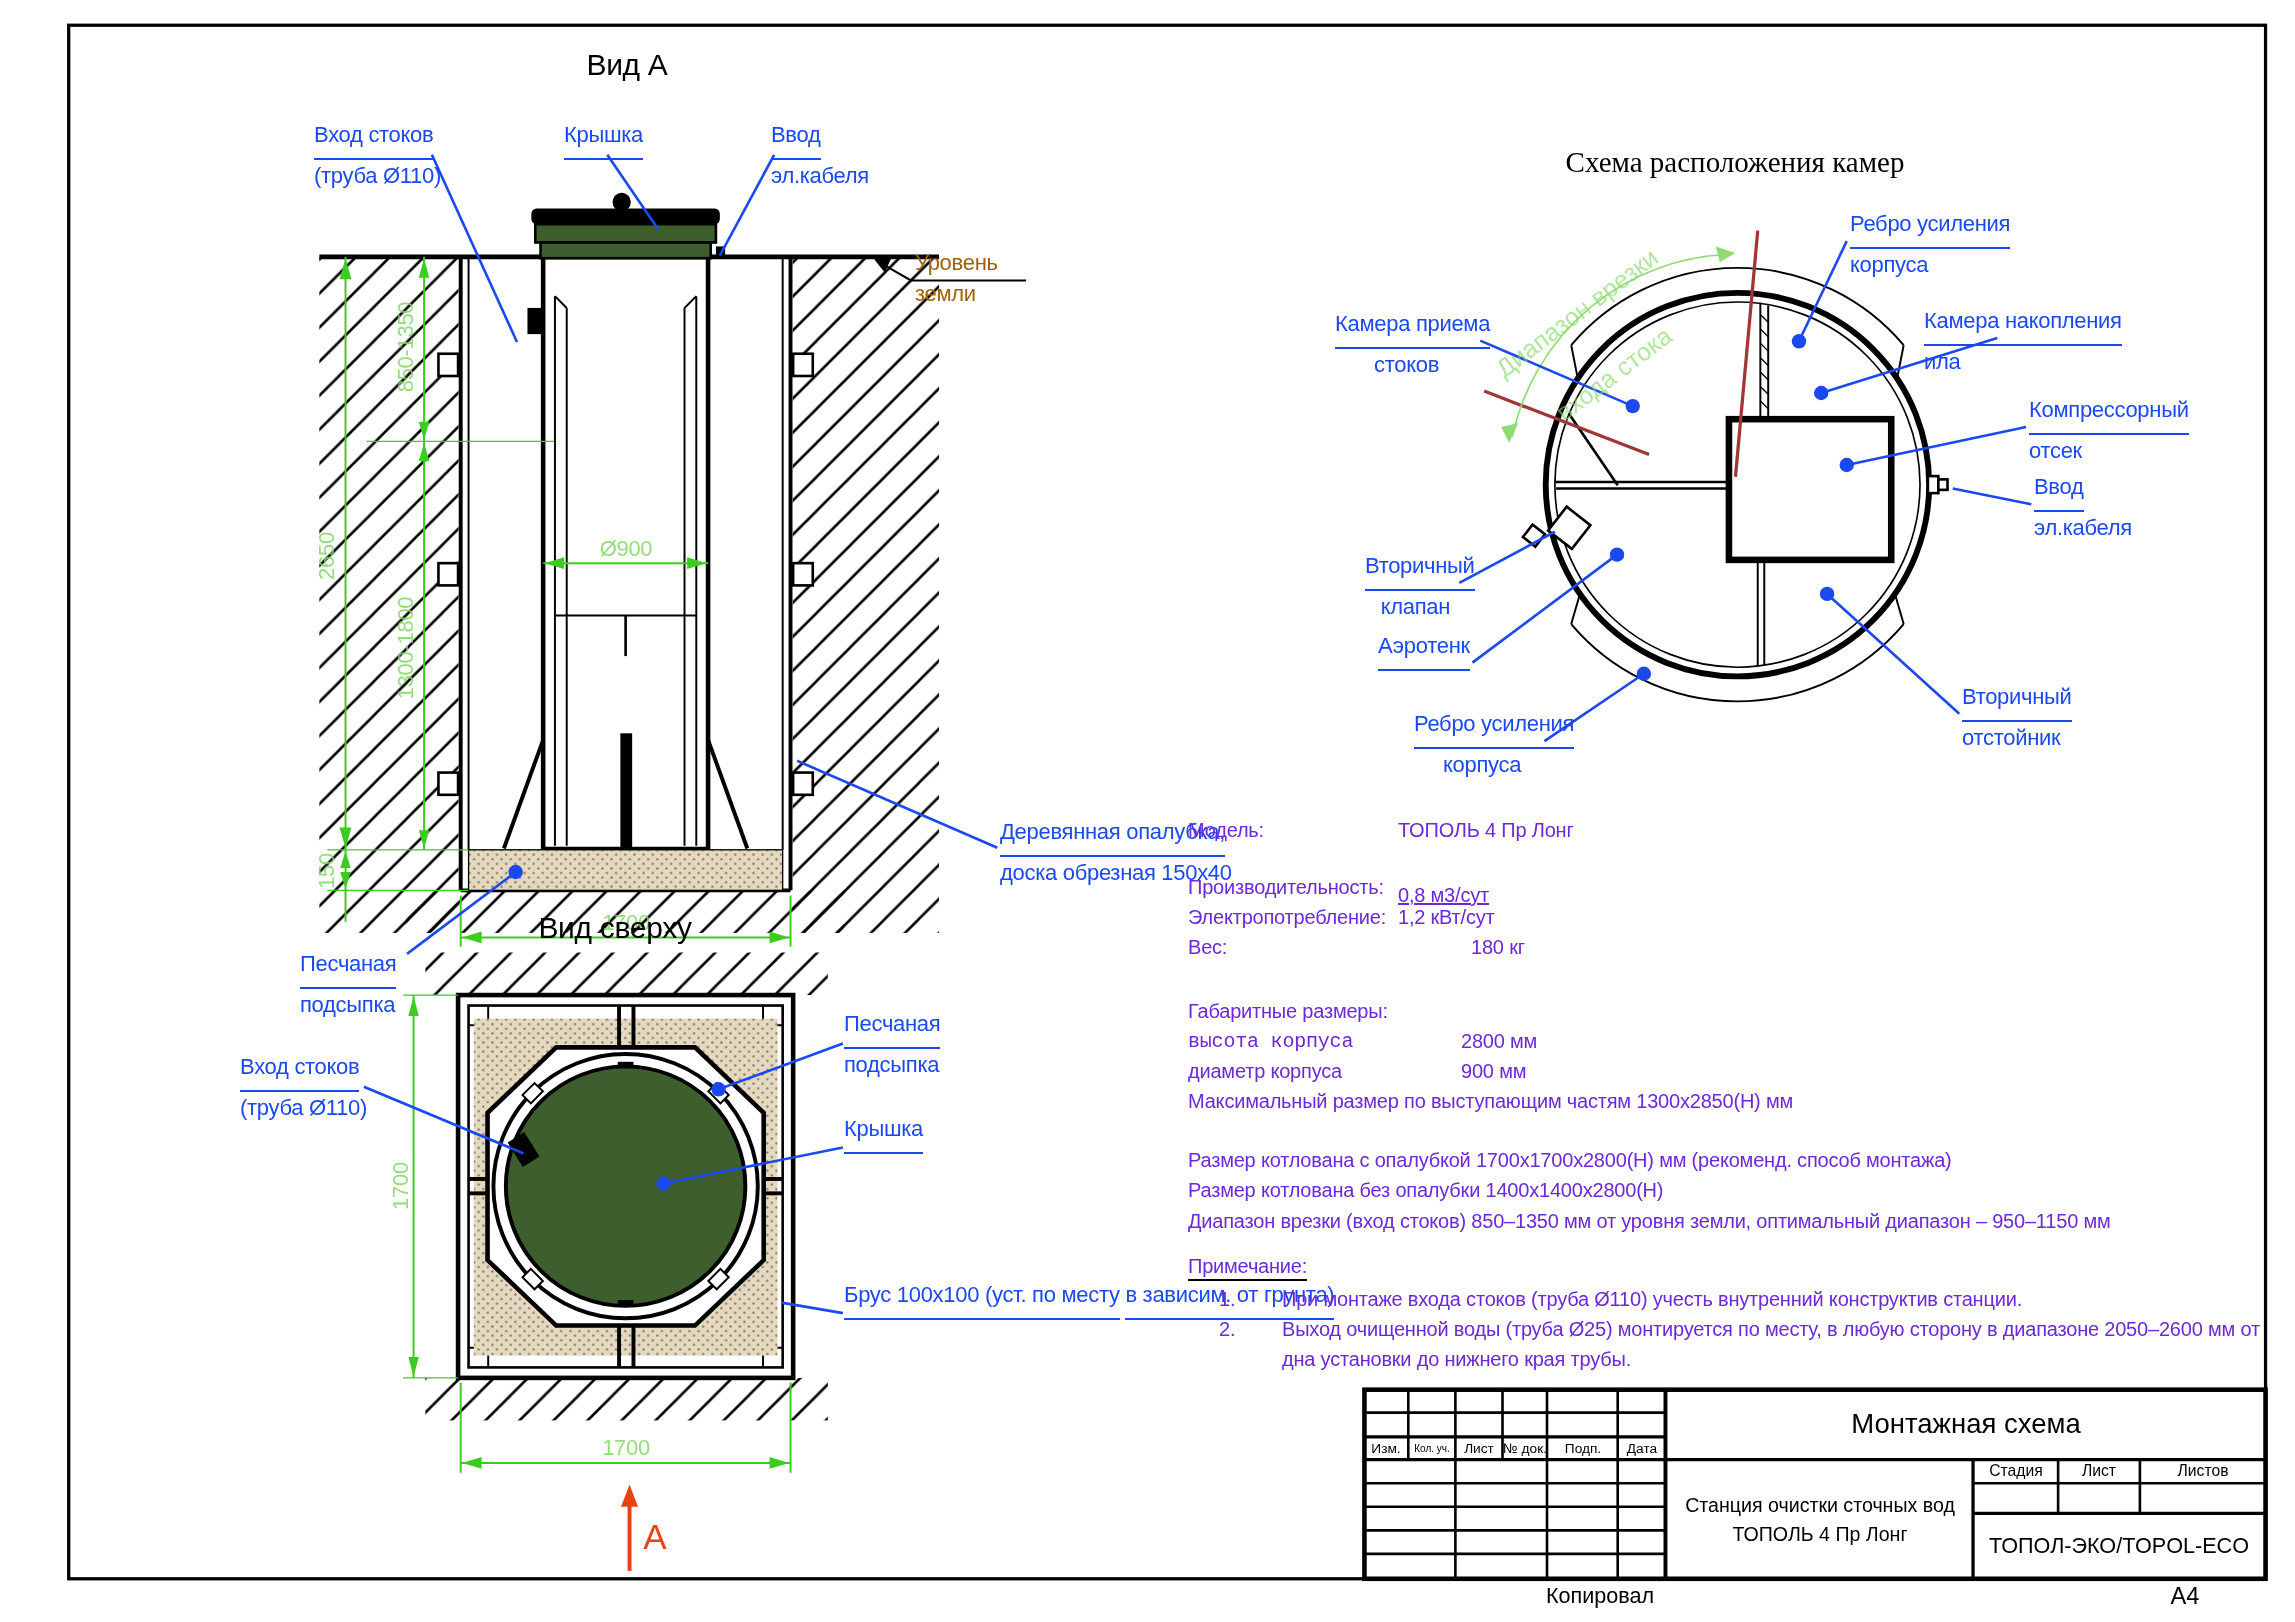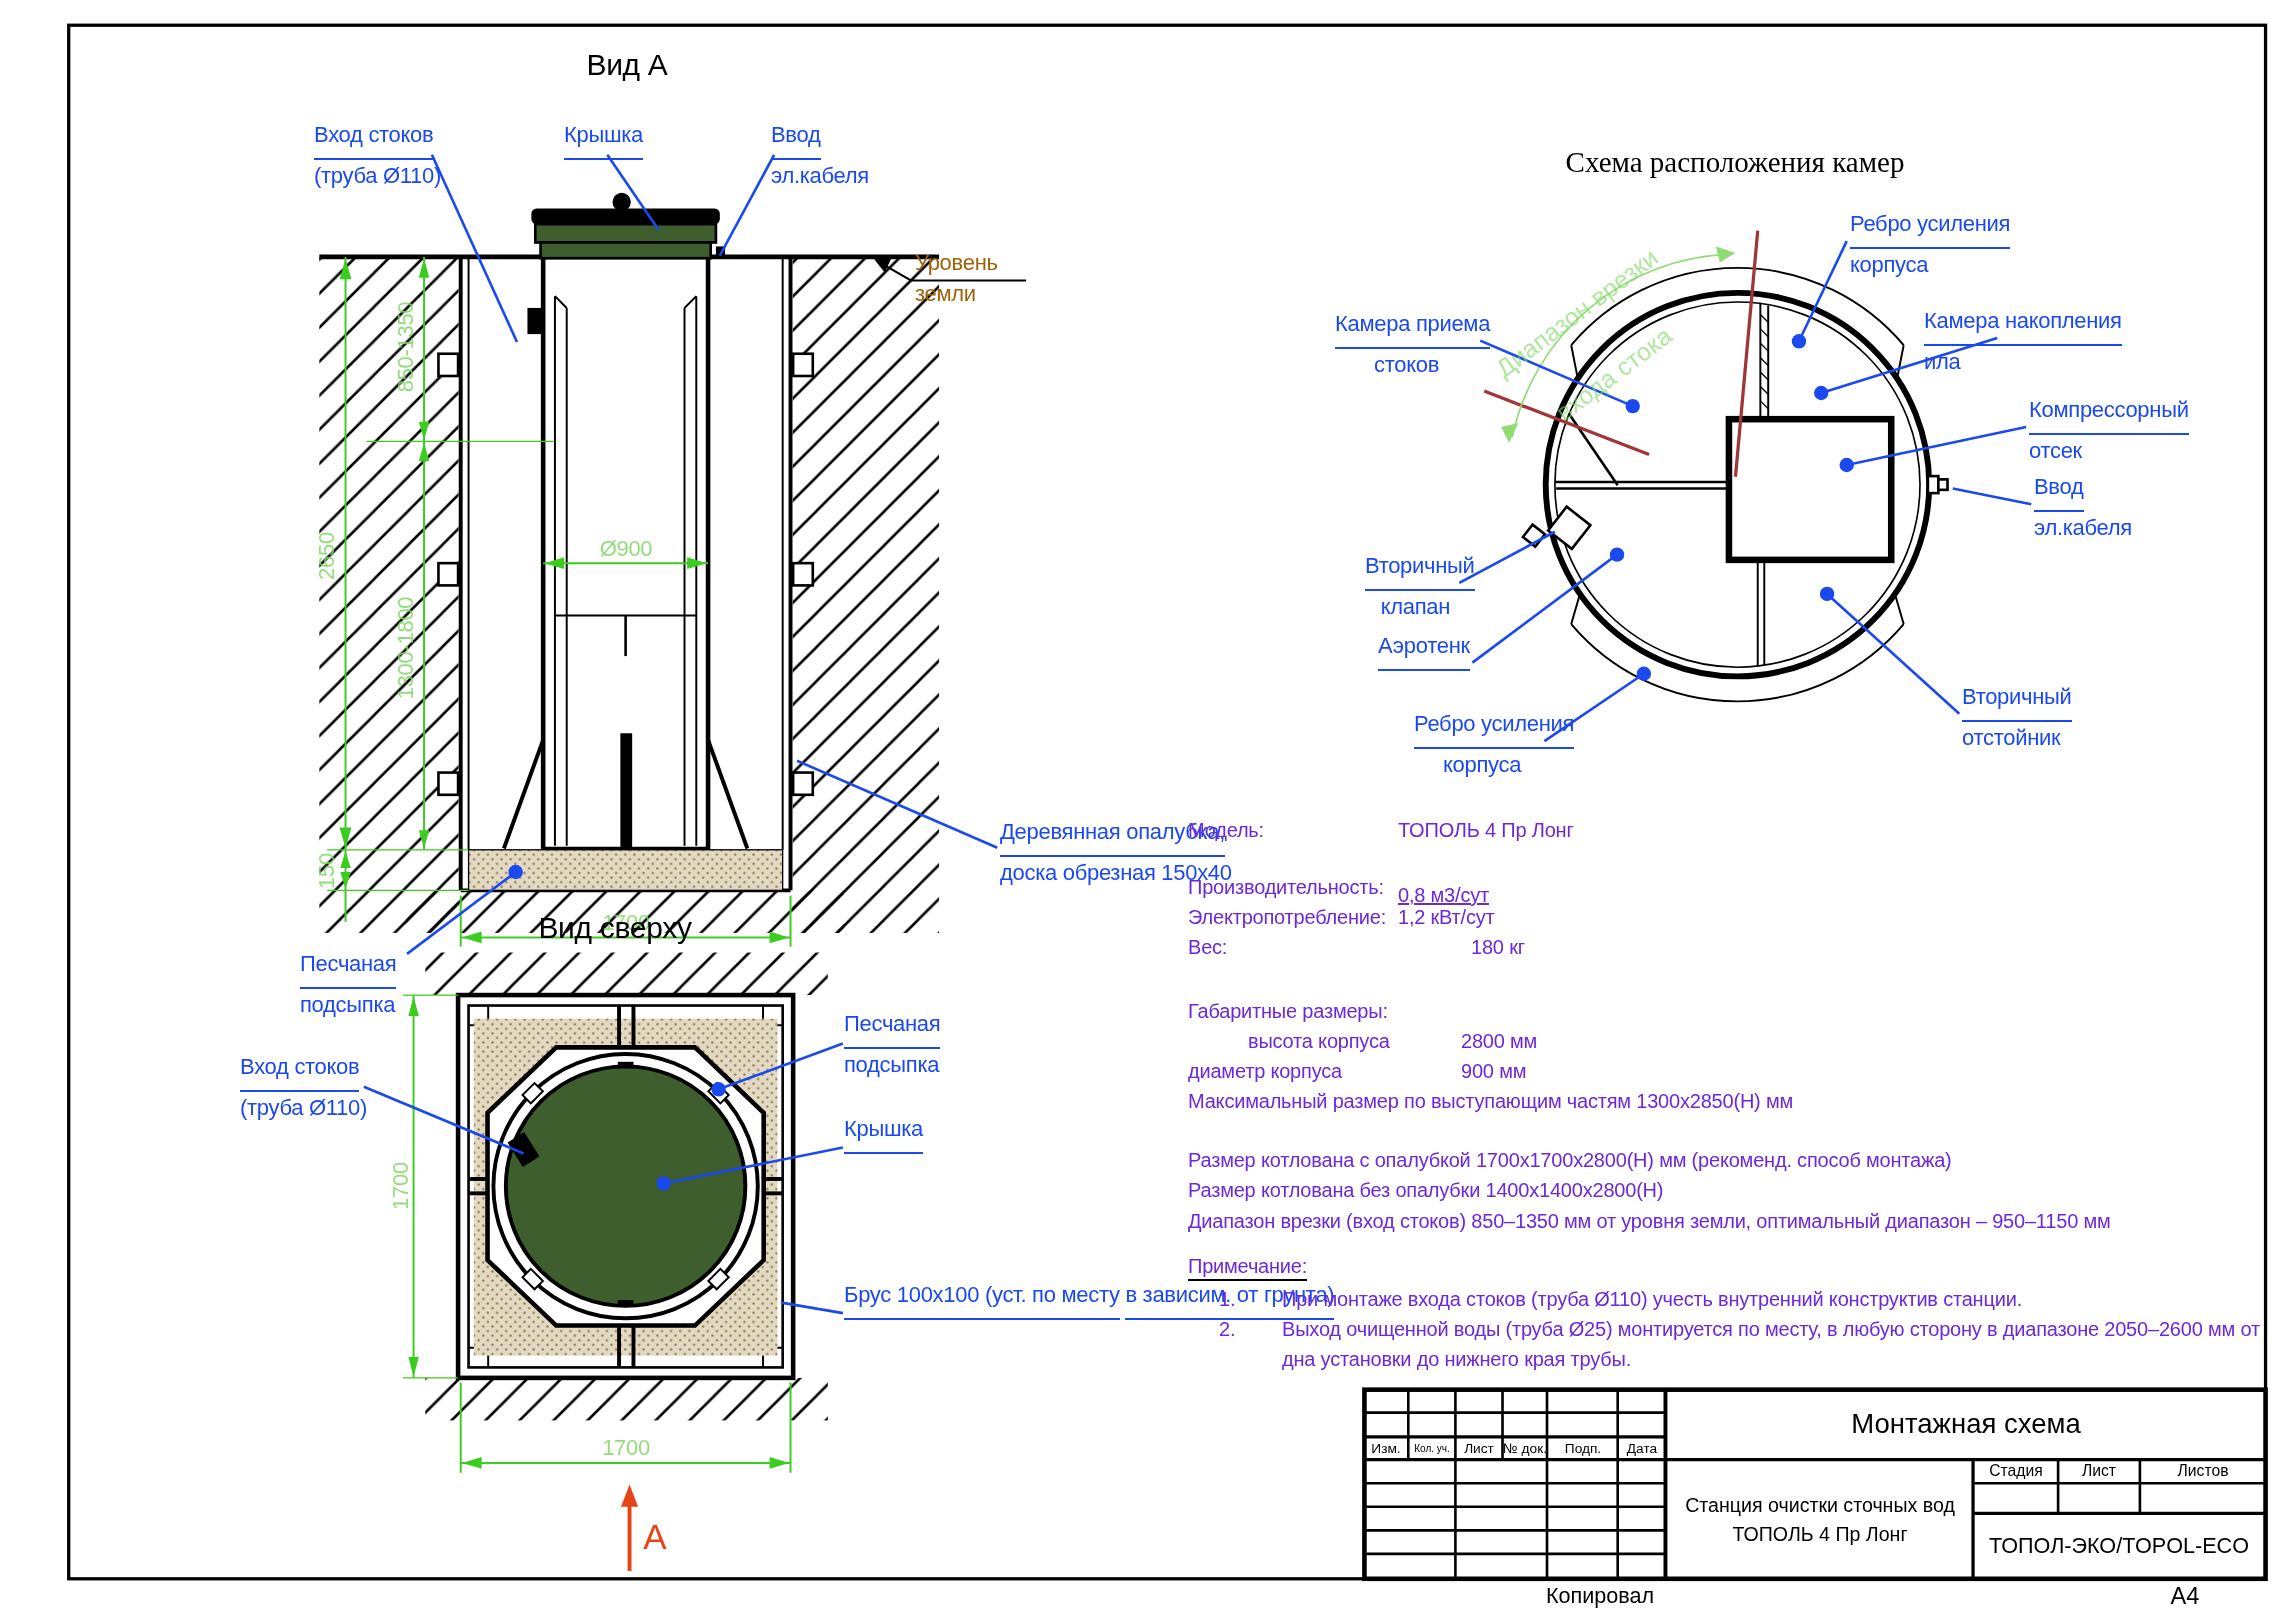--- a/index.html
+++ b/index.html
@@ -378,21 +378,21 @@
 <div class="spec" style="left:1188px;top:819px;">Модель:</div>
 <div class="spec" style="left:1398px;top:819px;">ТОПОЛЬ 4 Пр Лонг</div>
 <div class="spec" style="left:1188px;top:876px;">Производительность:</div>
 <div class="spec" style="left:1398px;top:884px;text-decoration:underline;">0,8 м3/сут</div>
 <div class="spec" style="left:1188px;top:906px;">Электропотребление:</div>
 <div class="spec" style="left:1398px;top:906px;">1,2 кВт/сут</div>
 <div class="spec" style="left:1188px;top:936px;">Вес:</div>
 <div class="spec" style="left:1471px;top:936px;">180 кг</div>
 
 <div class="spec" style="left:1188px;top:1000px;">Габаритные размеры:</div>
-<div class="spec" style="left:1248px;top:1030px;">высота корпуса</div>
+<div class="spec" style="left:1188px;top:1030px;font-family:Liberation Mono, monospace;">высота корпуса</div>
 <div class="spec" style="left:1461px;top:1030px;">2800 мм</div>
 <div class="spec" style="left:1188px;top:1060px;">диаметр корпуса</div>
 <div class="spec" style="left:1461px;top:1060px;">900 мм</div>
 <div class="spec" style="left:1188px;top:1090px;">Максимальный размер по выступающим частям 1300х2850(Н) мм</div>
 
 <div class="spec" style="left:1188px;top:1149px;">Размер котлована с опалубкой 1700х1700х2800(Н) мм (рекоменд. способ монтажа)</div>
 <div class="spec" style="left:1188px;top:1179px;">Размер котлована без опалубки 1400х1400х2800(Н)</div>
 <div class="spec" style="left:1188px;top:1210px;">Диапазон врезки (вход стоков) 850–1350 мм от уровня земли, оптимальный диапазон – 950–1150 мм</div>
 
 <div class="spec ulb" style="left:1188px;top:1255px;">Примечание:</div>

